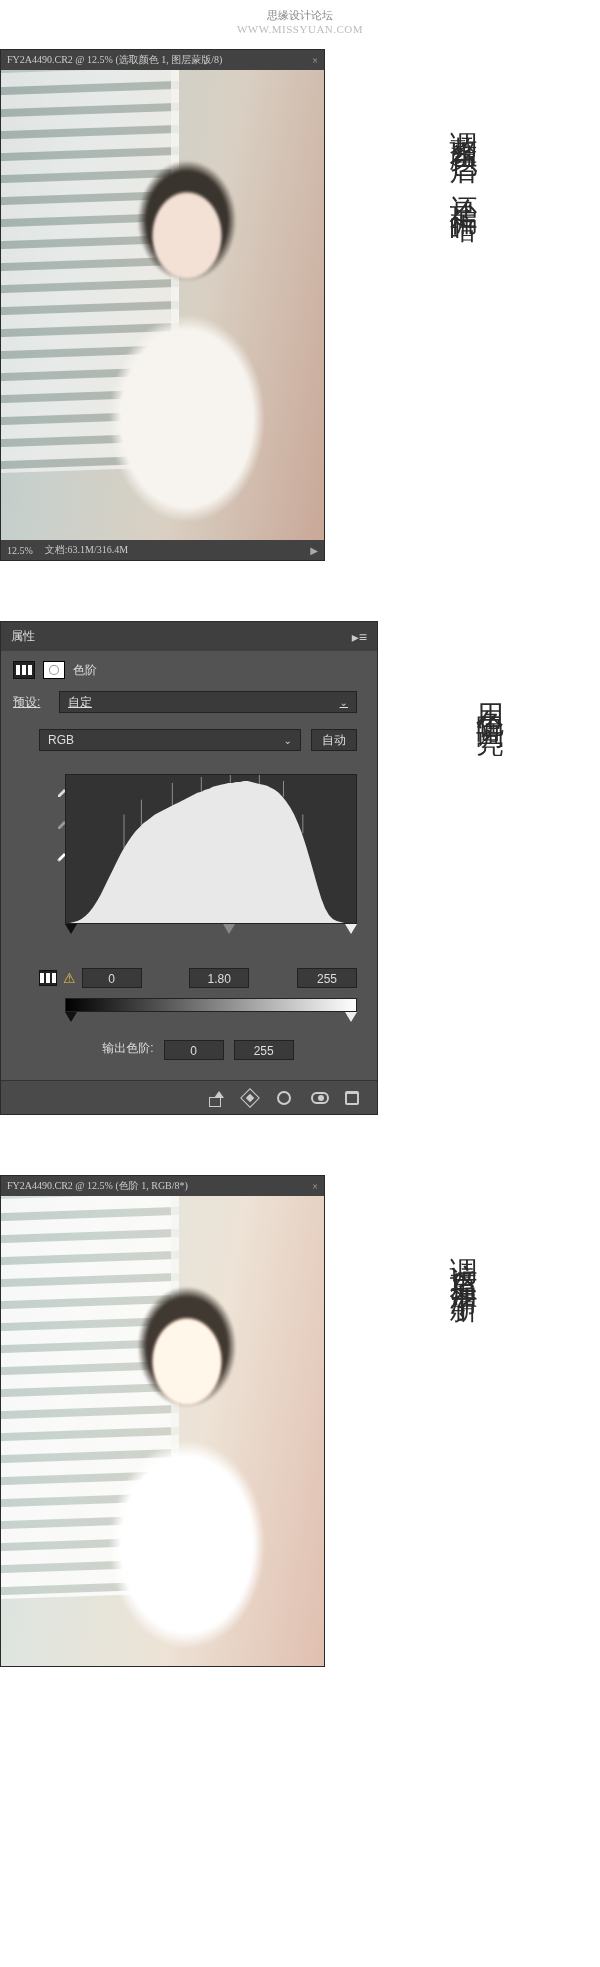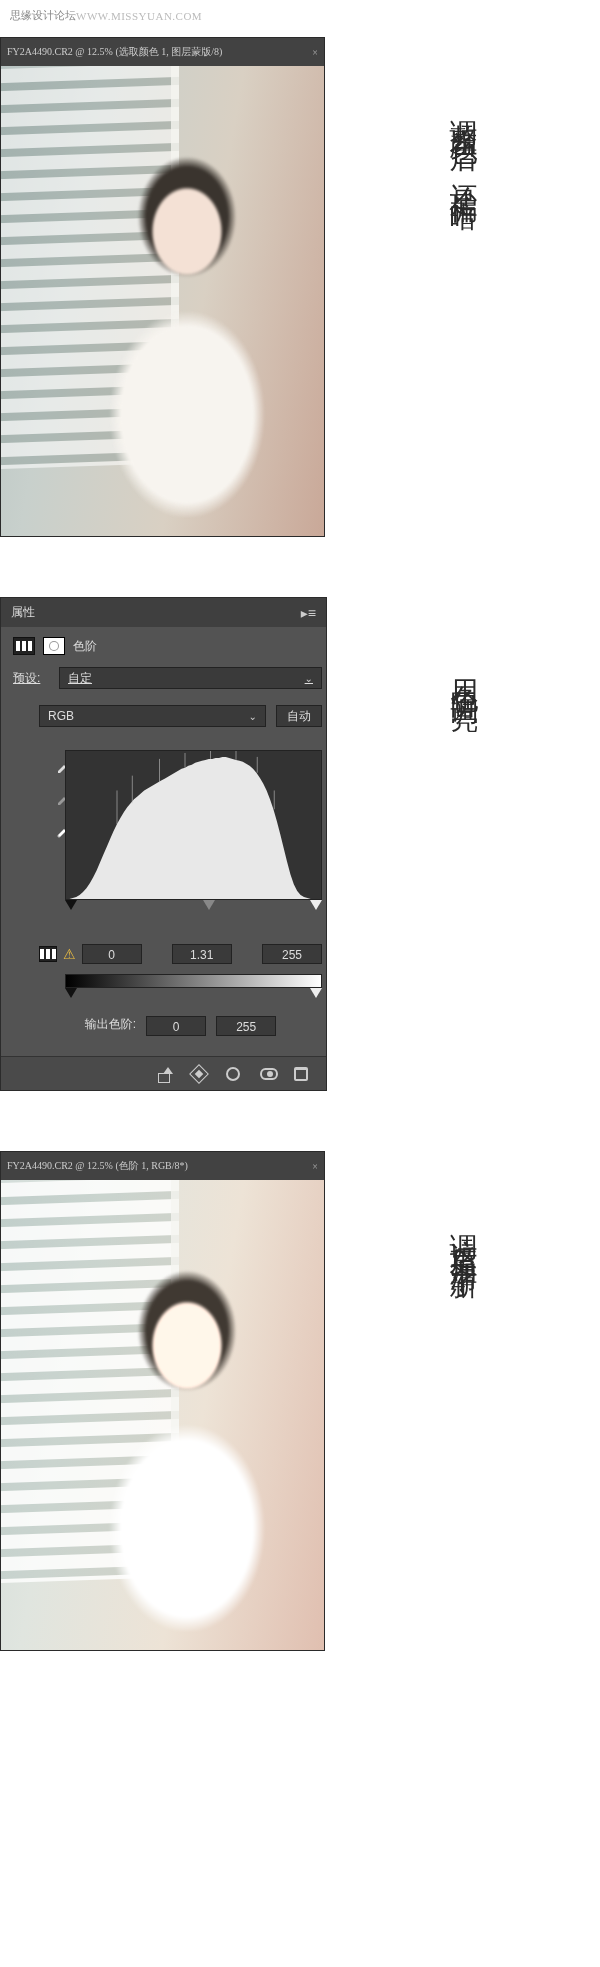--- a/index.html
+++ b/index.html
@@ -4,25 +4,26 @@
 <style>
   * { margin: 0; padding: 0; box-sizing: border-box; }
   body {
     width: 600px;
     background: #fff;
     font-family: "SimSun", "KaiTi", serif;
     position: relative;
   }
   .watermark-row {
     display: flex;
-    justify-content: flex-start;
+    justify-content: flex-end;
     align-items: center;
     padding: 8px 10px 4px 10px;
     font-size: 11px;
     color: #888;
+    flex-direction: column;
   }
   .watermark-row .site-url { color: #bbb; letter-spacing: 0.5px; }
   .section {
     display: flex;
     align-items: flex-start;
     padding: 10px 0 50px 0;
   }
   .section .media-holder { flex: 0 0 auto; }
   .section .caption {
     flex: 1;
@@ -41,21 +42,21 @@
   }
 
   
   .ps-doc {
     width: 325px;
     background: #535353;
     border: 1px solid #2a2a2a;
     position: relative;
   }
   .ps-doc .tabbar {
-    height: 28px;
+    height: 20px;
     background: #424242;
     display: flex;
     align-items: center;
     font-size: 10px;
     color: #ccc;
     padding: 0 6px;
     gap: 8px;
   }
   .ps-doc .tabbar .tab-label { flex: 1; white-space: nowrap; overflow: hidden; }
   .ps-doc .tabbar .close-x { color: #aaa; cursor: default; }
@@ -102,36 +103,36 @@
     color: #ccc;
     display: flex;
     align-items: center;
     padding: 0 6px;
     gap: 12px;
   }
   .ps-doc .statusbar .arrow { color: #aaa; margin-left: auto; }
 
   
   .panel {
-    width: 327px;
+    width: 378px;
     background: #535353;
     color: #ddd;
     font-family: "Microsoft YaHei", sans-serif;
     font-size: 12px;
     border: 1px solid #2b2b2b;
   }
   .panel .titlebar {
     background: #3f3f3f;
     padding: 6px 10px;
     display: flex;
     align-items: center;
     justify-content: space-between;
   }
   .panel .titlebar .menu-icon { color: #ccc; font-size: 14px; }
-  .panel .body { padding: 10px 4px 14px 12px; }
+  .panel .body { padding: 10px 20px 14px 12px; }
   .adj-row {
     display: flex; align-items: center; gap: 8px; margin-bottom: 12px;
   }
   .adj-icon {
     width: 22px; height: 18px; background:#222; border:1px solid #111;
     display:flex; align-items:center; justify-content:center;
   }
   .adj-icon .hist-mini {
     width: 16px; height: 10px;
     background: linear-gradient(to right,#fff 0 4px,transparent 4px 6px,#fff 6px 10px,transparent 10px 12px,#fff 12px 16px);
@@ -265,20 +266,25 @@
 <div class="section">
   <div class="media-holder">
     <div class="ps-doc">
       <div class="tabbar">
         <span class="tab-label">FY2A4490.CR2 @ 12.5% (选取颜色 1, 图层蒙版/8)</span>
         <span class="close-x">×</span>
       </div>
       <div class="canvas-area">
         <div class="blinds"></div>
         <div class="figure"></div>
+      </div>
+      <div class="statusbar">
+        <span>12.5%</span>
+        <span>文档:63.1M/316.4M</span>
+        <span class="arrow">▶</span>
       </div>
     </div>
   </div>
   <div class="caption">
     <div class="vertical-text">调整颜色后，还是偏暗</div>
   </div>
 </div>
 
 <div class="section">
   <div class="media-holder" style="position:relative;">
@@ -353,21 +359,21 @@
             </div>
           </div>
 
           <div class="warn-row">
             <div class="adj-icon" style="width:18px;height:16px;">
                 <div class="hist-mini"></div>
               </div>
             <span class="warn-icon">⚠</span>
             <div class="nums-row" style="flex:1;margin-left:0;">
               <div class="num-field">0</div>
-              <div class="num-field">1.31</div>
+              <div class="num-field">1.80</div>
               <div class="num-field">255</div>
             </div>
           </div>
 
           <div class="output-block">
             <div class="gradient-bar"></div>
             <div class="gradient-tri">
               <div class="tri black"></div>
               <div class="tri white"></div>
             </div>

